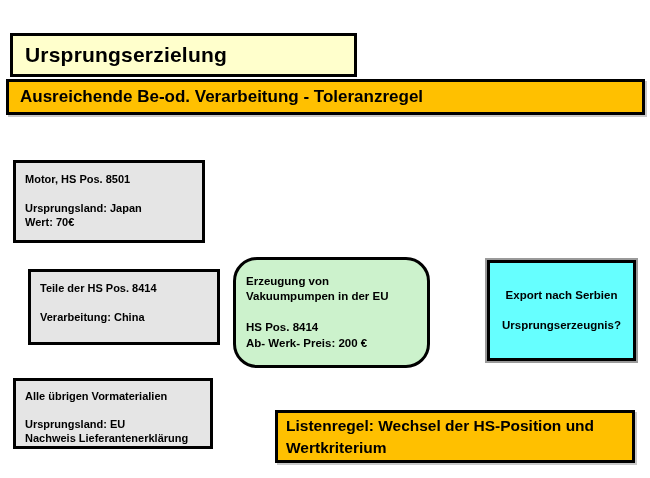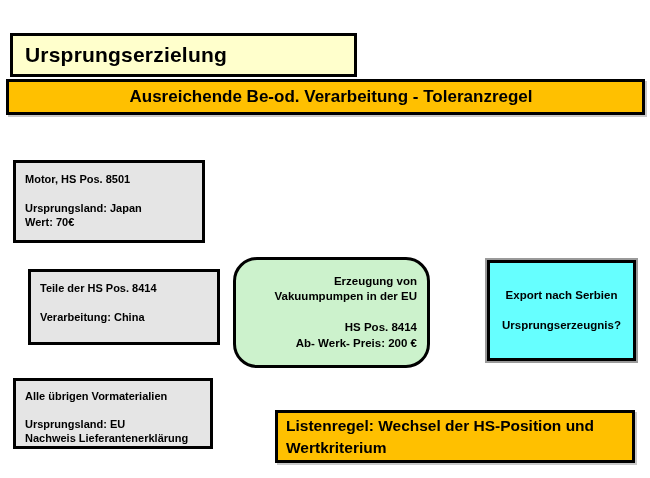--- a/index.html
+++ b/index.html
@@ -17,39 +17,38 @@
     font-size:21px;letter-spacing:0.2px;margin-top:24px;
   }
 
   
   .banner{
     left:6px;top:79px;width:639px;height:36px;
     background:#FFC000;border:3px solid #000;
     display:flex;align-items:center;padding-left:11px;
     font-size:17px;
     box-shadow:2px 2px 0 #c9c9c9;
-    justify-content:center;
   }
 
   
   .mat{
     background:#e5e5e5;border:3px solid #000;
     padding:9px 8px 6px 9px;font-size:11px;line-height:1.32;
   }
   .mat .spacer{height:14px;}
   .mat-1{left:13px;top:160px;width:192px;height:83px;}
   .mat-2{left:28px;top:269px;width:192px;height:76px;}
   .mat-3{left:13px;top:378px;width:200px;height:71px;padding-top:8px;}
   .mat-3 .spacer{height:13px;}
 
   
   .process{
     left:233px;top:257px;width:197px;height:111px;
     background:#CCF2CC;border:3px solid #000;border-radius:24px;
-    display:flex;flex-direction:column;justify-content:center;align-items:flex-end;
+    display:flex;flex-direction:column;justify-content:center;align-items:flex-start;
     text-align:center;font-size:11.5px;line-height:1.35;padding:4px 10px;
   }
   .process .spacer{height:15px;}
 
   
   .export{
     left:487px;top:260px;width:149px;height:101px;
     background:#66FFFF;border:3px solid #000;outline:2px solid #9a9a9a;
     display:flex;flex-direction:column;justify-content:center;align-items:center;
     text-align:right;font-size:11.5px;line-height:1.35;

